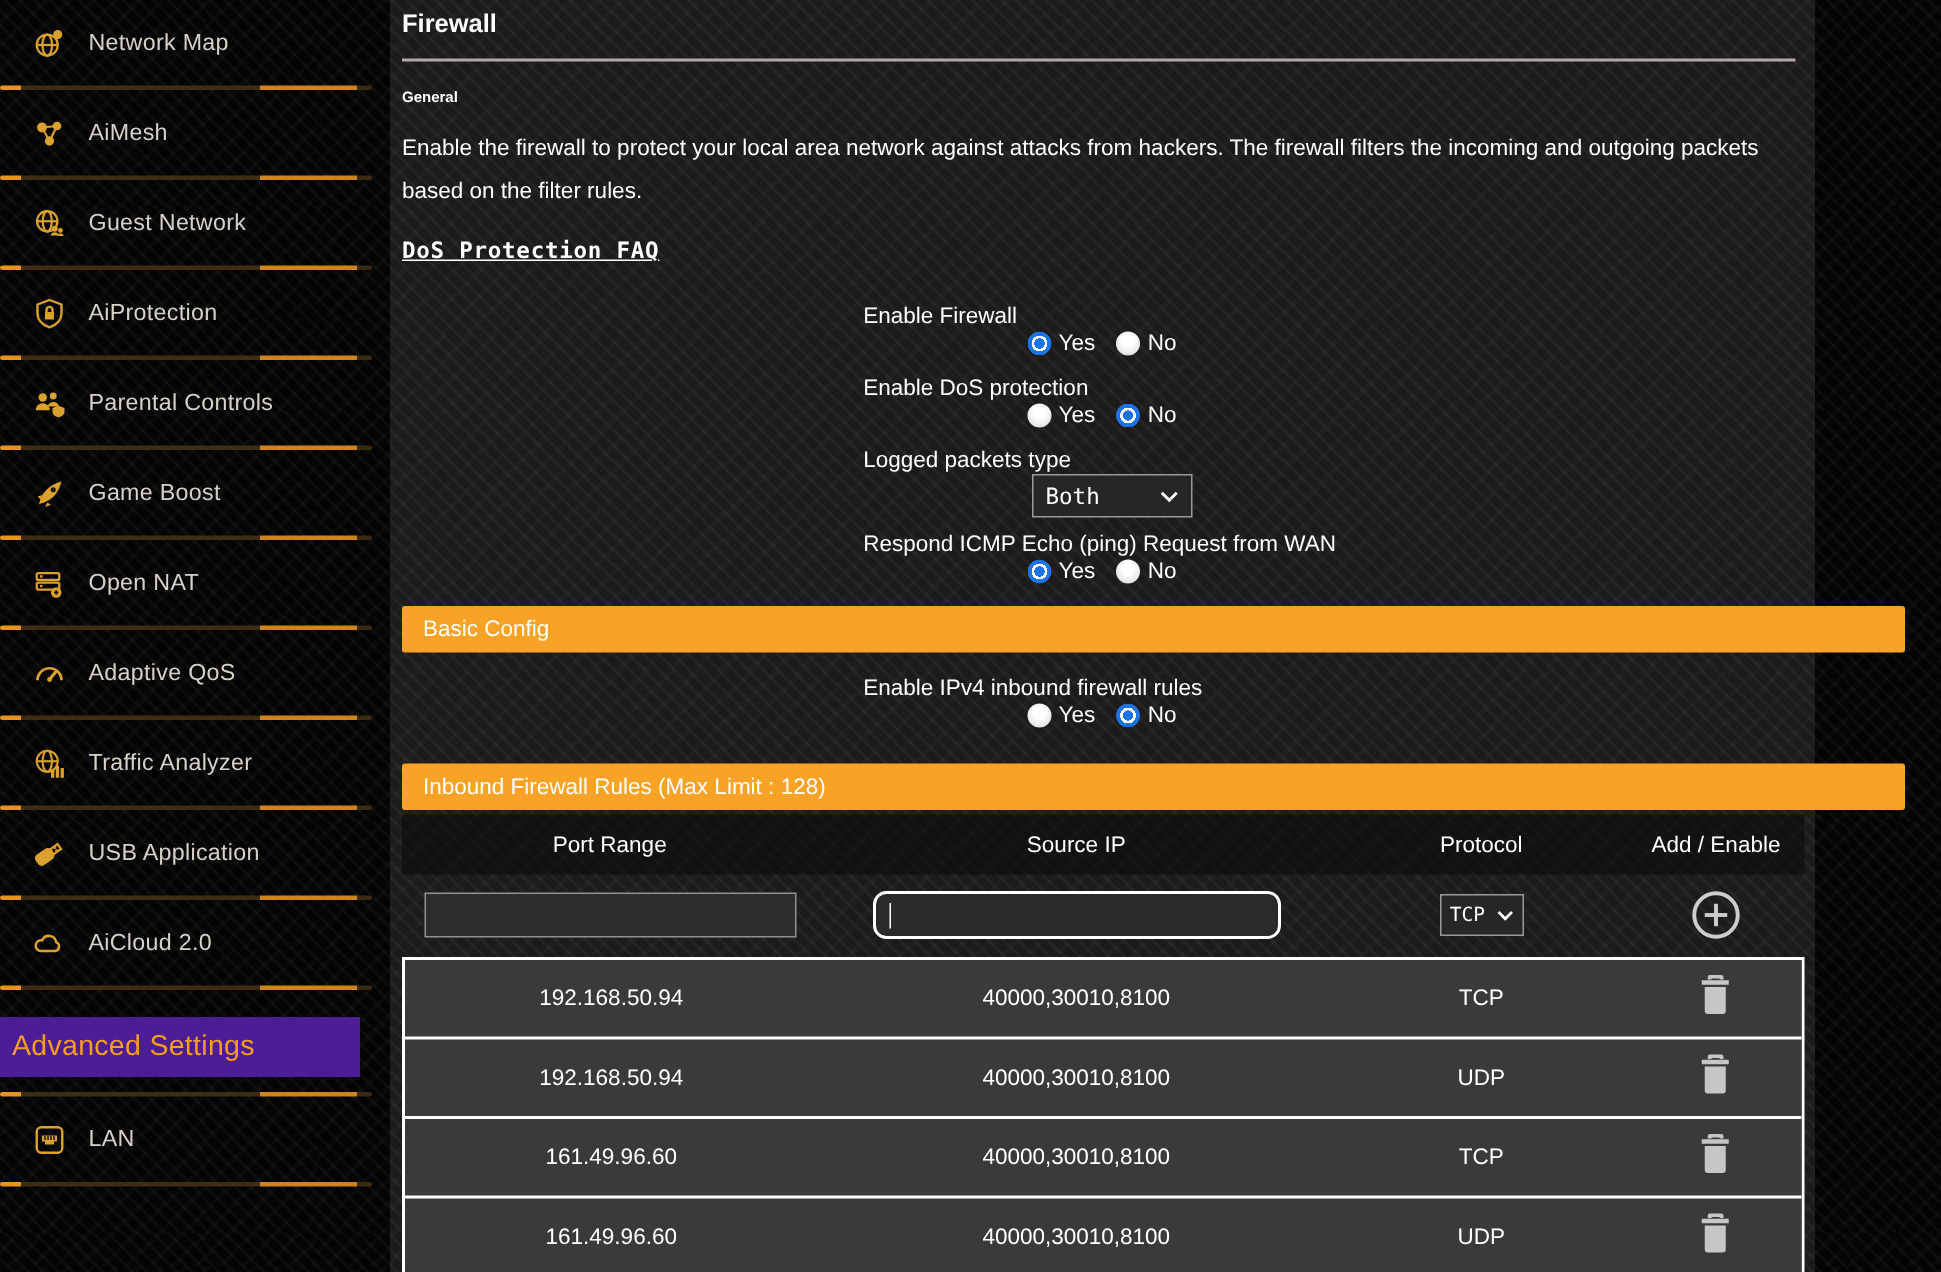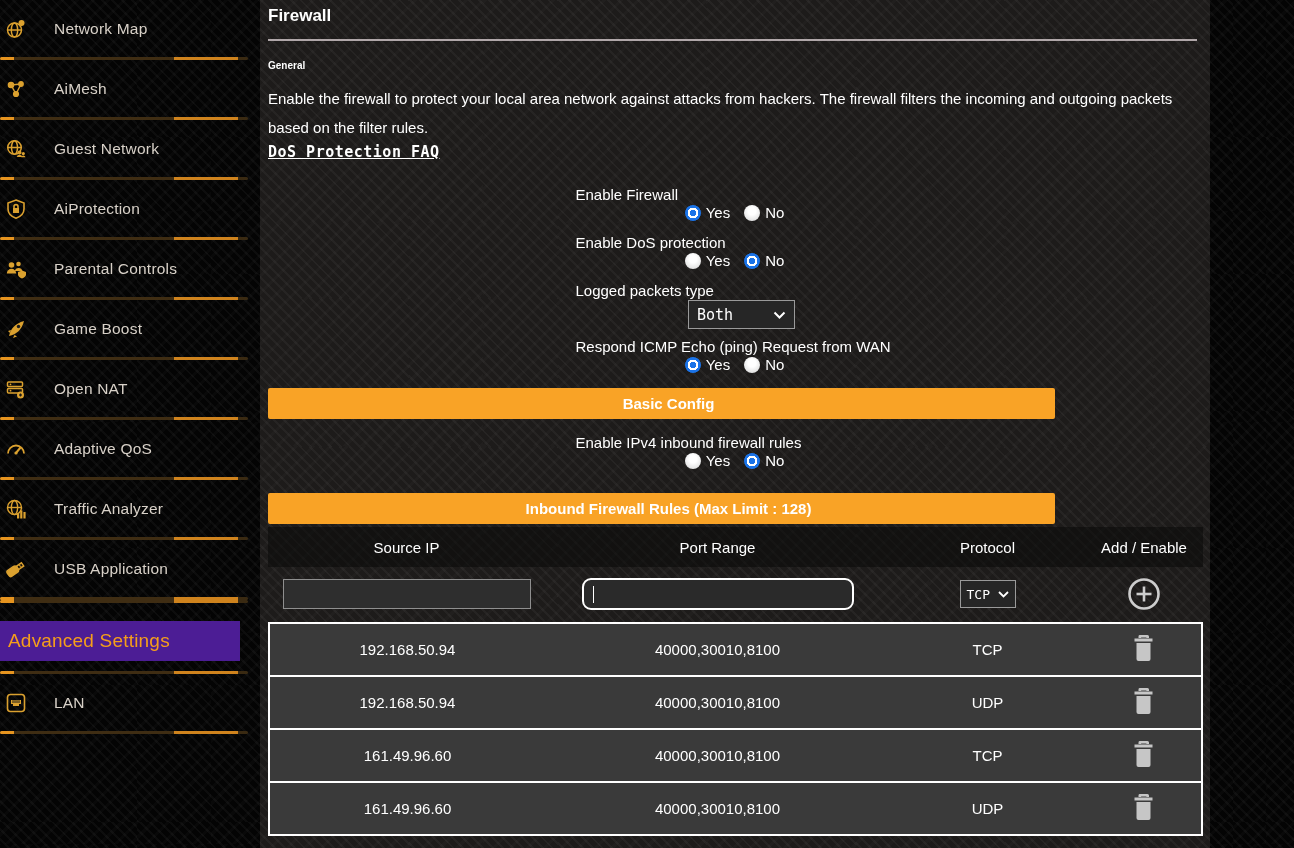--- a/index.html
+++ b/index.html
@@ -8,59 +8,59 @@
     font-family:"Liberation Sans",sans-serif;
     background-color:#040404;
     background-image:
       repeating-linear-gradient(45deg, rgba(255,255,255,0.035) 0 2px, transparent 2px 7px),
       repeating-linear-gradient(-45deg, rgba(255,255,255,0.02) 0 3px, transparent 3px 11px);
     background-size:137px 137px, 211px 211px;
     color:#fff;
   }
   
   .sidebar{position:absolute;left:0;top:0;width:260px;height:848px;}
-  .nav-item{height:57px;display:flex;align-items:center;padding-left:5px;gap:27px;cursor:pointer;}
+  .nav-item{height:57px;display:flex;align-items:center;padding-left:22px;gap:15px;cursor:pointer;}
   .nav-icon{width:22px;height:22px;display:inline-flex;align-items:center;justify-content:center;flex:0 0 22px;}
   .nav-label{font-size:15.5px;color:#d8d1c8;letter-spacing:0.2px;}
   .nav-divider{height:3px;width:248px;border-radius:2px;
     background:linear-gradient(90deg,#e6941f 0 14px,#3f2d13 14px 70%,#cf831d 70% 96%,#3a2a12 96%);}
   .adv-header{margin-top:18px;margin-bottom:10px;width:240px;height:40px;background:#4c1d95;
     display:flex;align-items:center;padding-left:8px;box-sizing:border-box;
     color:#f59e1b;font-size:19px;letter-spacing:0.2px;cursor:pointer;}
   
   .main-panel{position:absolute;left:260px;top:0;width:950px;height:848px;box-sizing:border-box;
     padding:4px 0 0 8px;
     background-color:#1d1b1a;
     background-image:
       repeating-linear-gradient(45deg, rgba(255,255,255,0.04) 0 2px, transparent 2px 7px),
       repeating-linear-gradient(-45deg, rgba(255,255,255,0.02) 0 3px, transparent 3px 12px);
     background-size:149px 149px, 223px 223px;}
   .content{width:935px;}
   .page-title{font-size:17px;font-weight:bold;color:#fff;margin:2px 0 0 0;}
   .title-rule{height:2px;background:#b0a7a9;width:929px;margin-top:13px;}
   .section-heading{font-size:10px;font-weight:bold;margin-top:19px;}
   .desc{font-size:15px;line-height:29px;margin-top:13px;width:935px;color:#fff;}
-  .faq-link{display:inline-block;margin-top:1px;font-family:"DejaVu Sans Mono",monospace;
+  .faq-link{display:inline-block;margin-top:16px;font-family:"DejaVu Sans Mono",monospace;
     font-size:15px;font-weight:bold;color:#fff;text-decoration:underline;letter-spacing:0.5px;cursor:pointer;}
   
   .form-area{margin-top:24px;}
   .form-row{display:flex;align-items:center;min-height:40px;margin-bottom:8px;padding-left:12px;flex-direction:column;}
   .form-label{width:332px;font-size:15px;color:#fff;line-height:19px;padding-right:10px;box-sizing:border-box;}
   .controls{display:flex;align-items:center;}
   .radio{width:16px;height:16px;border-radius:50%;display:inline-block;margin-right:5px;cursor:pointer;}
   .radio.on{background:radial-gradient(circle,#1a73e8 0 3.4px,#ffffff 3.4px 5.3px,#1a73e8 5.3px 8px,rgba(0,0,0,0) 8px);}
   .radio.off{background:radial-gradient(circle at 50% 38%,#ffffff 0 30%,#d9d9d9 90%);}
   .radio-label{font-size:15px;color:#fff;margin-right:14px;}
   .select{display:inline-flex;align-items:center;justify-content:space-between;background:#262626;
     border:1px solid #9a9a9a;color:#fff;font-family:"DejaVu Sans Mono",monospace;cursor:pointer;box-sizing:border-box;}
   .select-logged{width:107px;height:29px;font-size:15px;padding:0 8px;gap:28px;}
   .select-proto{width:56px;height:28px;font-size:13px;padding:0 6px;}
   
-  .banner{height:31px;background:#f9a326;border-radius:2px;color:#fff;font-size:15px;font-weight:bold;
-    line-height:31px;padding-left:14px;box-sizing:border-box;width:787px;text-align:center;}
+  .banner{height:31px;background:#f9a326;border-radius:2px;color:#fff;font-size:15px;font-weight:normal;
+    line-height:31px;padding-left:14px;box-sizing:border-box;width:1002px;}
   .banner.basic{margin-top:11px;}
   .banner.rules{margin-top:20px;}
   .ipv4-row{margin-top:14px;margin-bottom:0;}
   
   .tbl-head{margin-top:3px;display:grid;grid-template-columns:277px 345px 195px 118px;height:40px;
     align-items:center;background:rgba(10,10,10,0.55);}
   .tbl-head div{text-align:center;font-size:15px;color:#fff;}
   .tbl-input-row{display:grid;grid-template-columns:277px 345px 195px 118px;height:54px;align-items:center;}
   .cell-center{display:flex;justify-content:center;align-items:center;}
   .text-input{background:#2e2e2e;border:1px solid #8f8f8f;height:28px;width:234px;color:#fff;
@@ -234,20 +234,30 @@
         <rect x="13" y="9" width="6" height="4"></rect>
         <line x1="15" y1="10.2" x2="17" y2="10.2" stroke-width="1"></line>
             <line x1="15" y1="11.8" x2="17" y2="11.8" stroke-width="1"></line>
           </g>
         </svg>
     </span>
     <span class="nav-label">USB Application</span>
   </div>
   <div class="nav-divider"></div>
 
+  <div class="nav-item">
+    <span class="nav-icon">
+      <svg width="22" height="22" viewBox="0 0 22 22">
+          <g stroke="#dba12f" fill="none" stroke-width="1.7">
+        <path d="M5.5 16 a3.6 3.6 0 1 1 .7-7.1 a4.8 4.8 0 0 1 9.2 1.2 a3.1 3.1 0 0 1 -.5 5.9 Z"></path>
+          </g>
+        </svg>
+    </span>
+    <span class="nav-label">AiCloud 2.0</span>
+  </div>
   <div class="nav-divider"></div>
 
   <div class="adv-header">
     <span>Advanced Settings</span>
   </div>
 
   <div class="nav-divider"></div>
 
   <div class="nav-item">
     <span class="nav-icon">
@@ -335,22 +345,22 @@
         <span class="radio-label">Yes</span>
         <span class="radio on"></span>
         <span class="radio-label">No</span>
       </div>
     </div>
 
     
     <div class="banner rules">Inbound Firewall Rules (Max Limit : 128)</div>
 
     <div class="tbl-head">
+      <div>Port Range</div>
       <div>Source IP</div>
-      <div>Port Range</div>
       <div>Protocol</div>
       <div>Add / Enable</div>
     </div>
 
     <div class="tbl-input-row">
       <div class="cell-center">
         <input class="text-input" type="text" value="" style="">
       </div>
       <div class="cell-center">
         <span class="port-wrap">

